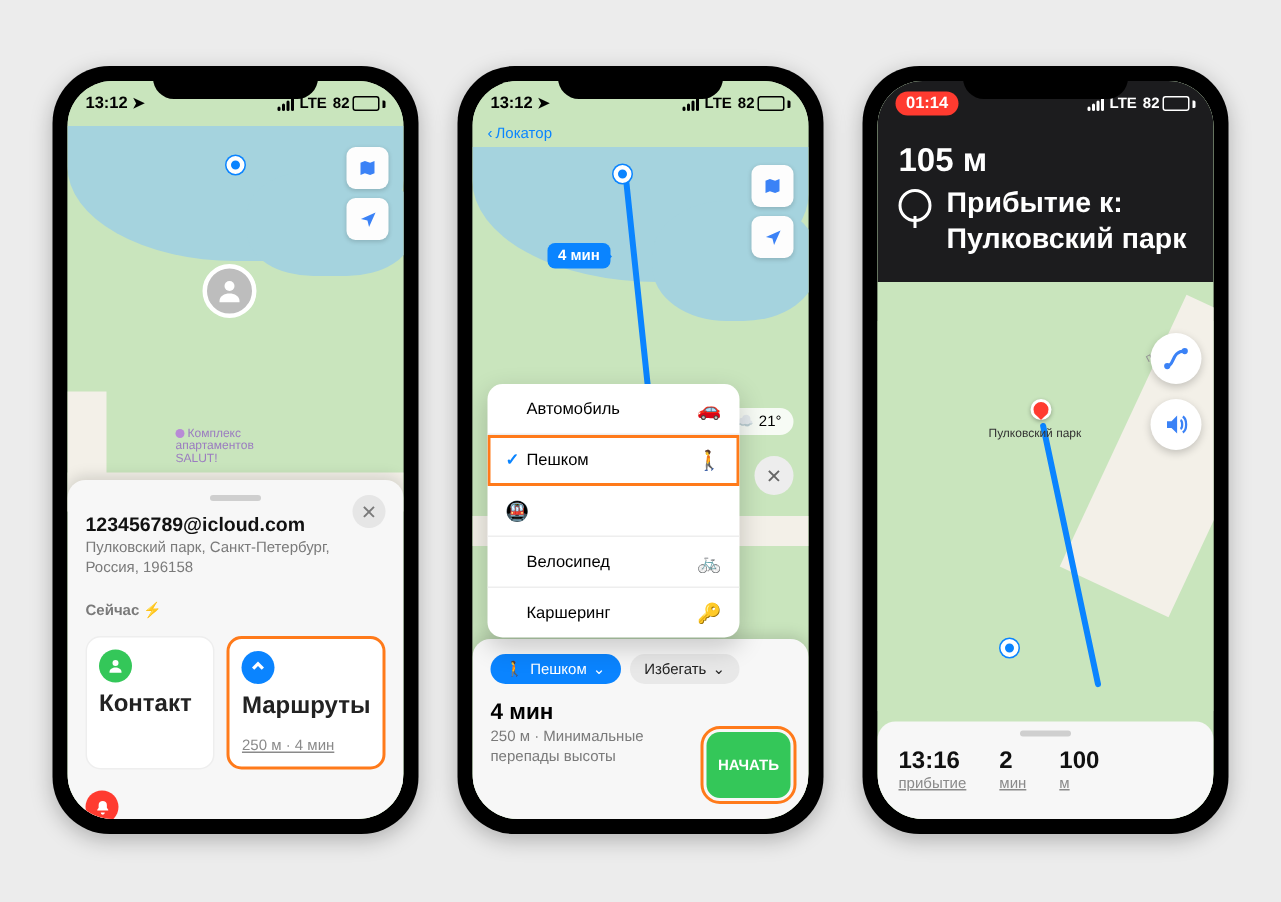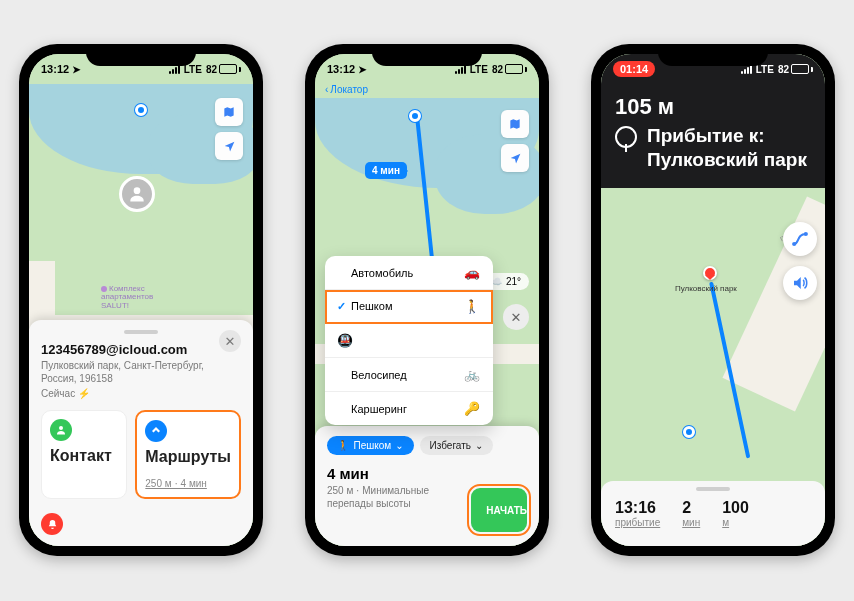--- a/index.html
+++ b/index.html
@@ -3,21 +3,21 @@
 <meta charset="utf-8">
 <style>
   * { box-sizing: border-box; margin: 0; padding: 0; }
   body {
     background: #ececec;
     font-family: -apple-system, "SF Pro Text", "Helvetica Neue", Arial, sans-serif;
     width: 854px; height: 601px; overflow: hidden;
     display: flex; justify-content: center; align-items: flex-start;
     padding-top: 44px;
   }
-  .phones { display: flex; gap: 42px; }
+  .phones { display: flex; gap: 26px; }
   .phone {
     width: 244px; height: 512px;
     background: #000;
     border-radius: 38px;
     padding: 10px;
     position: relative;
     box-shadow: 0 4px 14px rgba(0,0,0,0.25);
   }
   .screen {
     width: 100%; height: 100%;
@@ -91,21 +91,21 @@
   .t-row:last-child{border-bottom:none;}
   .t-row.highlight { outline:2px solid #ff7a1a; outline-offset:-2px;padding-left:12px; }
   .t-check { width:14px; display:inline-block; color:#0a84ff; font-weight:700;}
   .t-icon { font-size:13px; color:#222; }
 
   .chip-row { display:flex; gap:6px; margin-bottom:10px;}
   .chip { border-radius:14px; padding:4px 10px; font-size:10px; display:flex; align-items:center; gap:4px;}
   .chip.blue{ background:#0a84ff; color:#fff;}
   .chip.gray{ background:#e8e8e8; color:#222;}
 
-  .go-btn { position:absolute; right:12px; bottom:14px; width:56px; height:44px; background:#34c759; border-radius:9px; color:#fff; font-size:10px; font-weight:700; display:flex; align-items:center; justify-content:flex-end; outline:2px solid #ff7a1a; outline-offset:2px;}
+  .go-btn { position:absolute; right:12px; bottom:14px; width:56px; height:44px; background:#34c759; border-radius:9px; color:#fff; font-size:10px; font-weight:700; display:flex; align-items:center; justify-content:center; outline:2px solid #ff7a1a; outline-offset:2px;}
 
   
   .nav-banner { position:absolute; top:0; left:0; right:0; background:#1c1c1e; color:#fff; padding:40px 14px 16px; z-index:30;}
   .nb-dist { font-size:22px; font-weight:700; }
   .nb-row { display:flex; align-items:flex-start; gap:10px; margin-top:4px;}
   .nb-icon { width:22px; height:22px; border:2px solid #fff; border-radius:50%; margin-top:2px; position:relative;}
   .nb-icon::after{content:""; position:absolute; left:50%; bottom:-6px; transform:translateX(-50%); width:2px; height:8px; background:#fff;}
   .nb-text { font-size:19px; line-height:1.25; font-weight:700;}
 
   .side-btns { position:absolute; right:8px; top:168px; display:flex; flex-direction:column; gap:10px; z-index:30;}
@@ -191,21 +191,21 @@
       </div>
 
       <div class="sheet" style="height:226px;">
         <div class="handle"></div>
         <div class="close-chip">
             <span>✕</span>
           </div>
         <div class="title">123456789@icloud.com</div>
         <div class="sub" style="white-space:pre-line;">Пулковский парк, Санкт-Петербург,
 Россия, 196158</div>
-        <div class="sub" style="margin-top:2px;">
+        <div class="sub" style="margin-top:16px;font-weight:bold;">
           <span>Сейчас</span>
           <span> ⚡</span>
         </div>
         <div class="cards">
           <div class="card">
             <div class="circ green">
               <svg width="12" height="12" viewBox="0 0 24 24" fill="#fff">
                   <circle cx="12" cy="8" r="4"></circle>
                   <path d="M4 20c0-4 4-6 8-6s8 2 8 6v1H4z"></path>
                 </svg>

